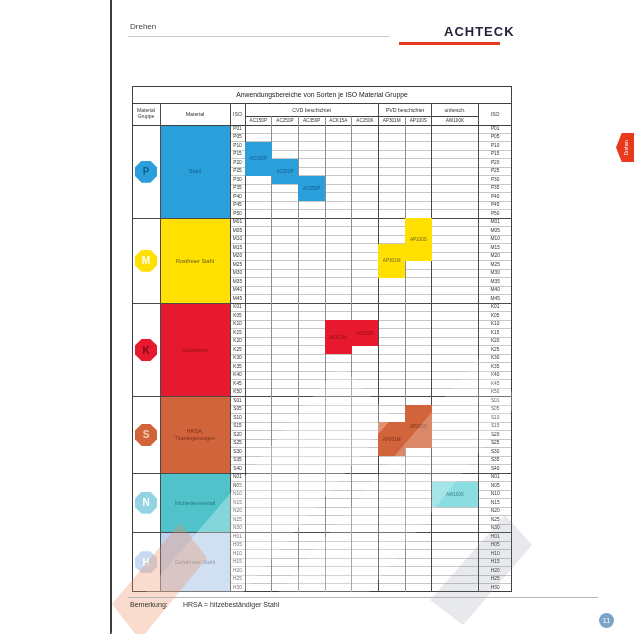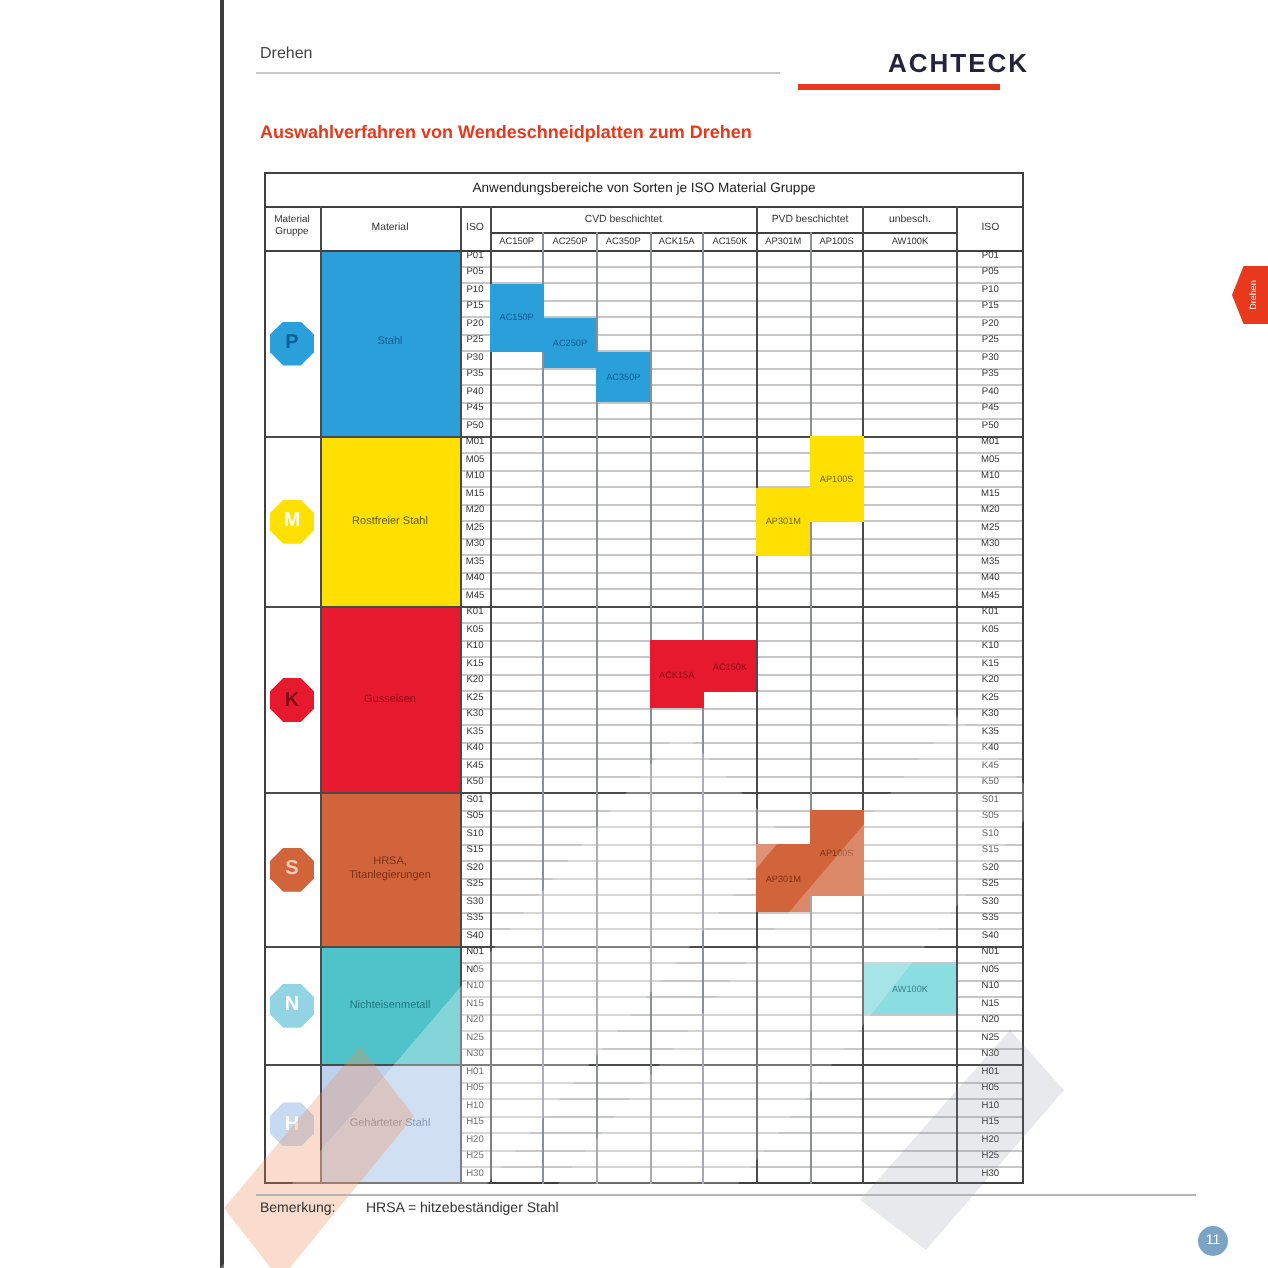--- a/index.html
+++ b/index.html
@@ -29,21 +29,20 @@
 <body>
 
 <div class="page">
   <div class="left-rule"></div>
 
   <div class="hdr-label">Drehen</div>
   <div class="hdr-underline"></div>
   <div class="logo">ACHTECK</div>
   <div class="logo-bar"></div>
 
-  <div class="doc-title">Auswahlverfahren von Wendeschneidplatten zum Drehen</div>
 
   <div id="grade-table" class="tbl">
       <div style="left: 28px; top: 39px; width: 70px; height: 93.3999px; background: rgb(43, 159, 217);"></div>
       <div style="left: 28px; top: 132.4px; width: 70px; height: 84.909px; background: rgb(255, 224, 0);"></div>
       <div style="left: 28px; top: 217.309px; width: 70px; height: 93.3999px; background: rgb(230, 25, 46);"></div>
       <div style="left: 28px; top: 310.709px; width: 70px; height: 76.4181px; background: rgb(210, 100, 60);"></div>
       <div style="left: 28px; top: 387.127px; width: 70px; height: 59.4363px; background: rgb(79, 195, 201);"></div>
       <div style="left: 28px; top: 446.563px; width: 70px; height: 59.4363px; background: rgb(189, 210, 238);"></div>
       <div style="left: 0px; top: 0px; width: 380px; height: 1px; background: rgb(63, 63, 63);"></div>
       <div style="left: 0px; top: 16.5px; width: 380px; height: 1px; background: rgb(63, 63, 63);"></div>

